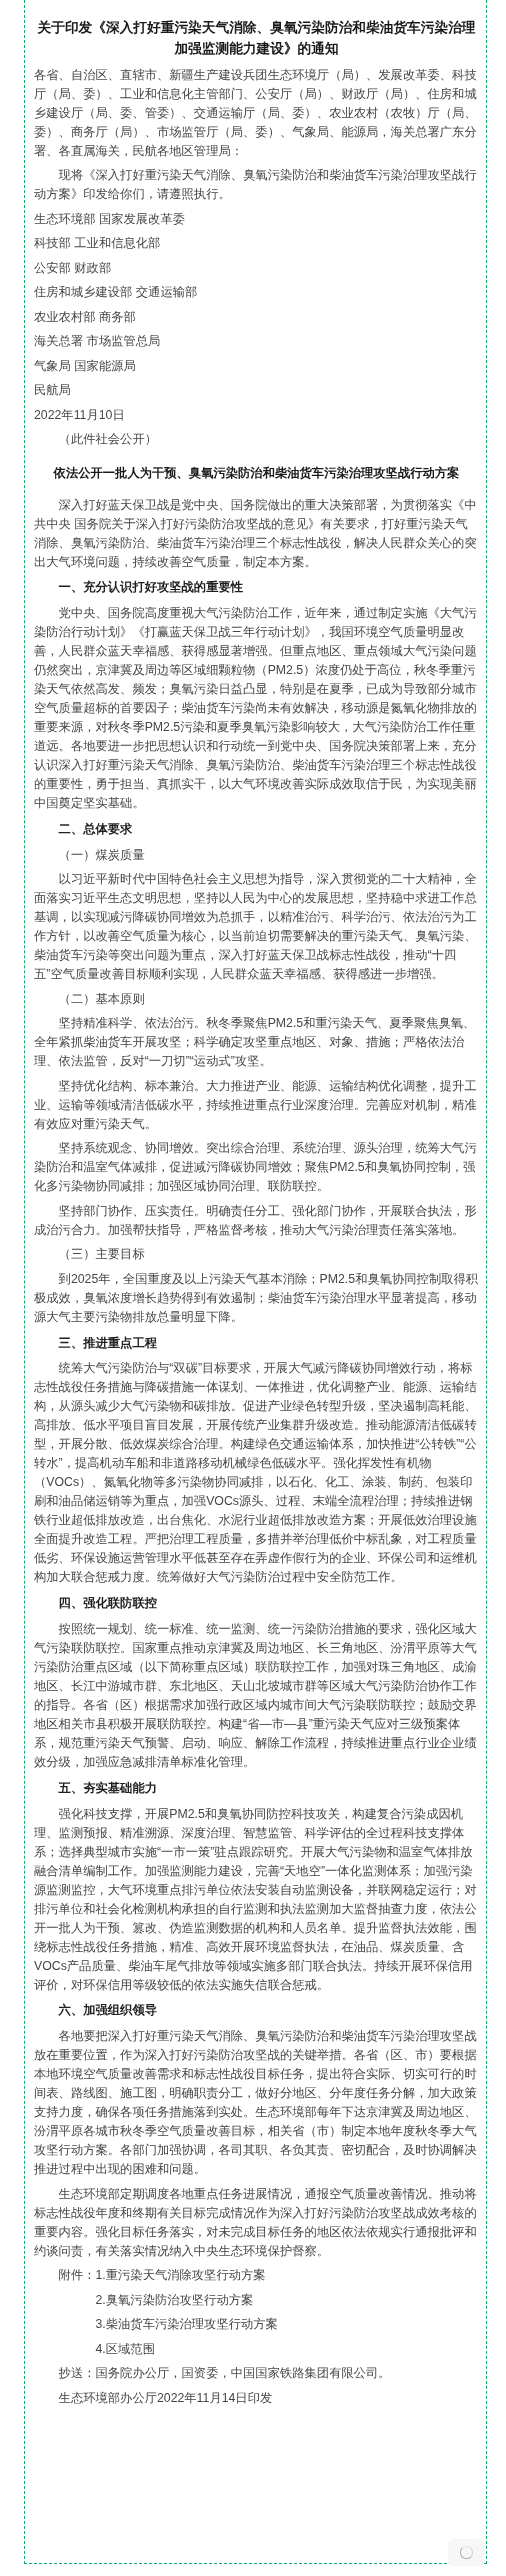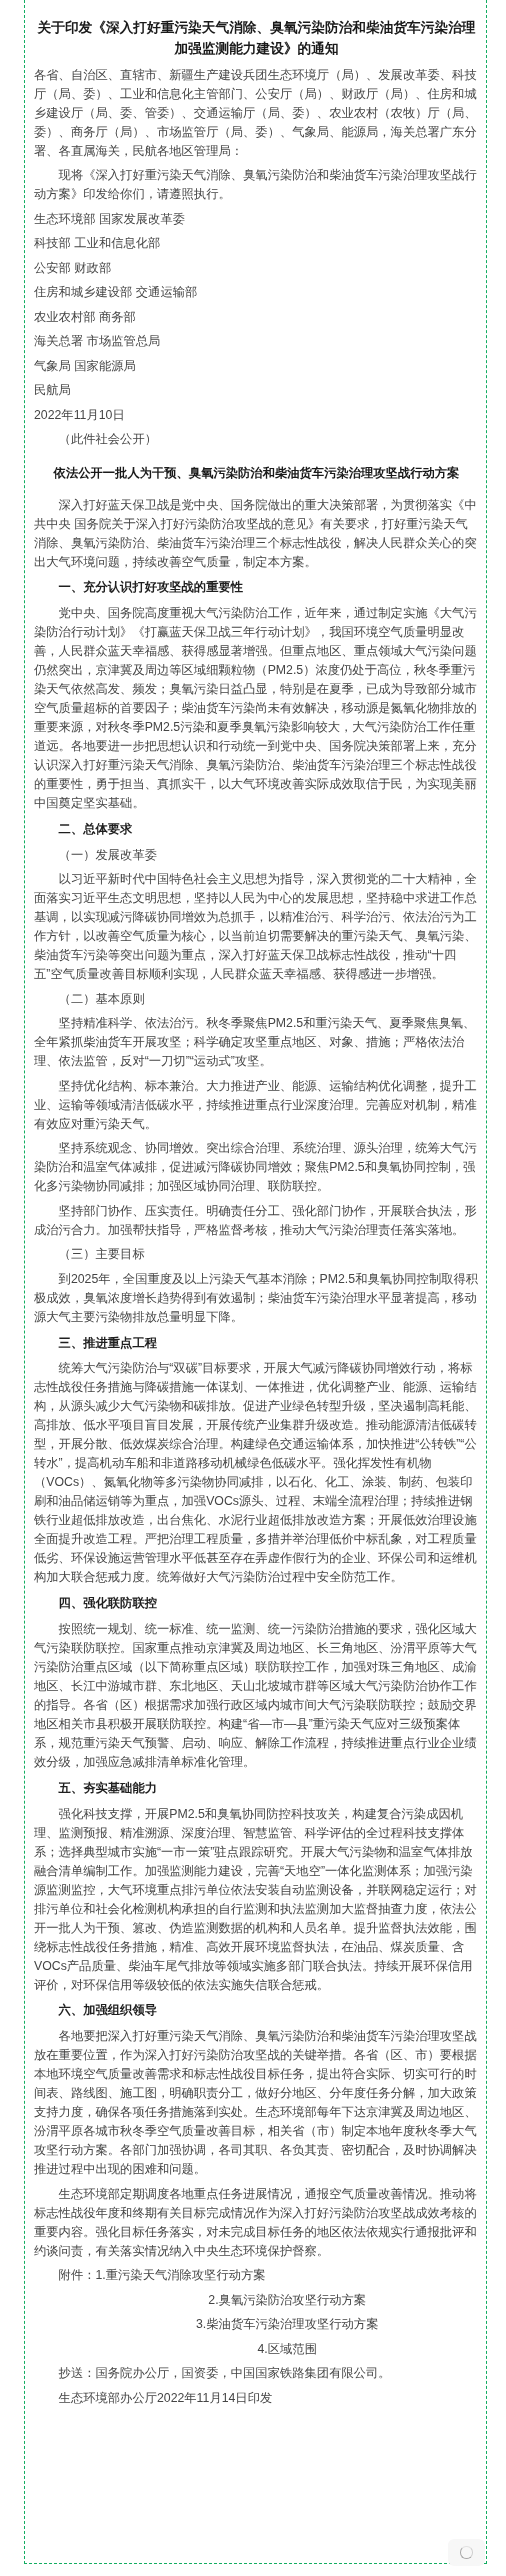--- a/index.html
+++ b/index.html
@@ -49,21 +49,21 @@
   }
   .sec-heading {
     font-size: 12.3px;
     line-height: 19px;
     font-weight: bold;
     color: #1f1f1f;
     text-indent: 2em;
     margin: 6.8px 0 6.8px 0;
   }
   .sub-heading { color: #454545; }
-  .attach-item { padding-left: 3em; text-align: center; }
+  .attach-item { padding-left: 3em; }
   .float-btn {
     position: absolute;
     left: 448px; top: 2539px;
     width: 37px; height: 27px;
     background: #f7f7f7;
     border-radius: 6.2px;
     cursor: pointer;
   }
   .spinner {
     position: absolute;
@@ -106,21 +106,21 @@
     <p>（此件社会公开）</p>
 
     <h2 class="plan-title">依法公开一批人为干预、臭氧污染防治和柴油货车污染治理攻坚战行动方案</h2>
 
     <p>深入打好蓝天保卫战是党中央、国务院做出的重大决策部署，为贯彻落实《中共中央 国务院关于深入打好污染防治攻坚战的意见》有关要求，打好重污染天气消除、臭氧污染防治、柴油货车污染治理三个标志性战役，解决人民群众关心的突出大气环境问题，持续改善空气质量，制定本方案。</p>
 
     <div class="sec-heading">一、充分认识打好攻坚战的重要性</div>
     <p>党中央、国务院高度重视大气污染防治工作，近年来，通过制定实施《大气污染防治行动计划》《打赢蓝天保卫战三年行动计划》，我国环境空气质量明显改善，人民群众蓝天幸福感、获得感显著增强。但重点地区、重点领域大气污染问题仍然突出，京津冀及周边等区域细颗粒物（PM2.5）浓度仍处于高位，秋冬季重污染天气依然高发、频发；臭氧污染日益凸显，特别是在夏季，已成为导致部分城市空气质量超标的首要因子；柴油货车污染尚未有效解决，移动源是氮氧化物排放的重要来源，对秋冬季PM2.5污染和夏季臭氧污染影响较大，大气污染防治工作任重道远。各地要进一步把思想认识和行动统一到党中央、国务院决策部署上来，充分认识深入打好重污染天气消除、臭氧污染防治、柴油货车污染治理三个标志性战役的重要性，勇于担当、真抓实干，以大气环境改善实际成效取信于民，为实现美丽中国奠定坚实基础。</p>
 
     <div class="sec-heading">二、总体要求</div>
-    <p class="sub-heading">（一）发展改革委</p>
+    <p class="sub-heading">（一）煤炭质量</p>
     <p>以习近平新时代中国特色社会主义思想为指导，深入贯彻党的二十大精神，全面落实习近平生态文明思想，坚持以人民为中心的发展思想，坚持稳中求进工作总基调，以实现减污降碳协同增效为总抓手，以精准治污、科学治污、依法治污为工作方针，以改善空气质量为核心，以当前迫切需要解决的重污染天气、臭氧污染、柴油货车污染等突出问题为重点，深入打好蓝天保卫战标志性战役，推动“十四五”空气质量改善目标顺利实现，人民群众蓝天幸福感、获得感进一步增强。</p>
     <p class="sub-heading">（二）基本原则</p>
     <p>坚持精准科学、依法治污。秋冬季聚焦PM2.5和重污染天气、夏季聚焦臭氧、全年紧抓柴油货车开展攻坚；科学确定攻坚重点地区、对象、措施；严格依法治理、依法监管，反对“一刀切”“运动式”攻坚。</p>
     <p>坚持优化结构、标本兼治。大力推进产业、能源、运输结构优化调整，提升工业、运输等领域清洁低碳水平，持续推进重点行业深度治理。完善应对机制，精准有效应对重污染天气。</p>
     <p>坚持系统观念、协同增效。突出综合治理、系统治理、源头治理，统筹大气污染防治和温室气体减排，促进减污降碳协同增效；聚焦PM2.5和臭氧协同控制，强化多污染物协同减排；加强区域协同治理、联防联控。</p>
     <p>坚持部门协作、压实责任。明确责任分工、强化部门协作，开展联合执法，形成治污合力。加强帮扶指导，严格监督考核，推动大气污染治理责任落实落地。</p>
     <p class="sub-heading">（三）主要目标</p>
     <p>到2025年，全国重度及以上污染天气基本消除；PM2.5和臭氧协同控制取得积极成效，臭氧浓度增长趋势得到有效遏制；柴油货车污染治理水平显著提高，移动源大气主要污染物排放总量明显下降。</p>
 
     <div class="sec-heading">三、推进重点工程</div>

